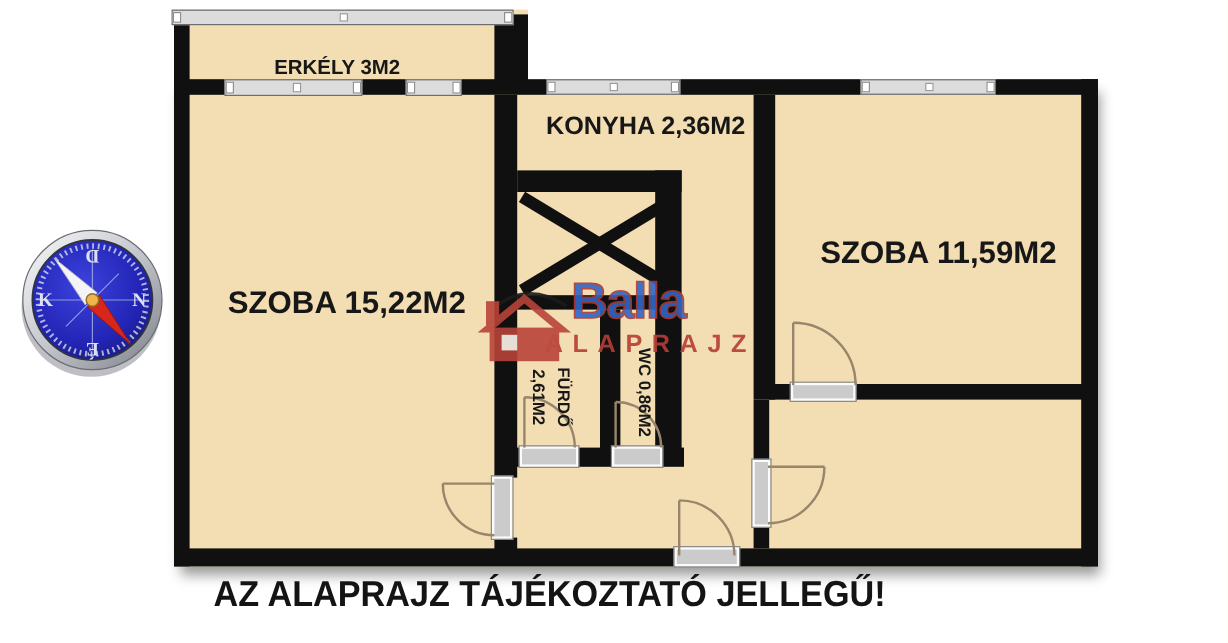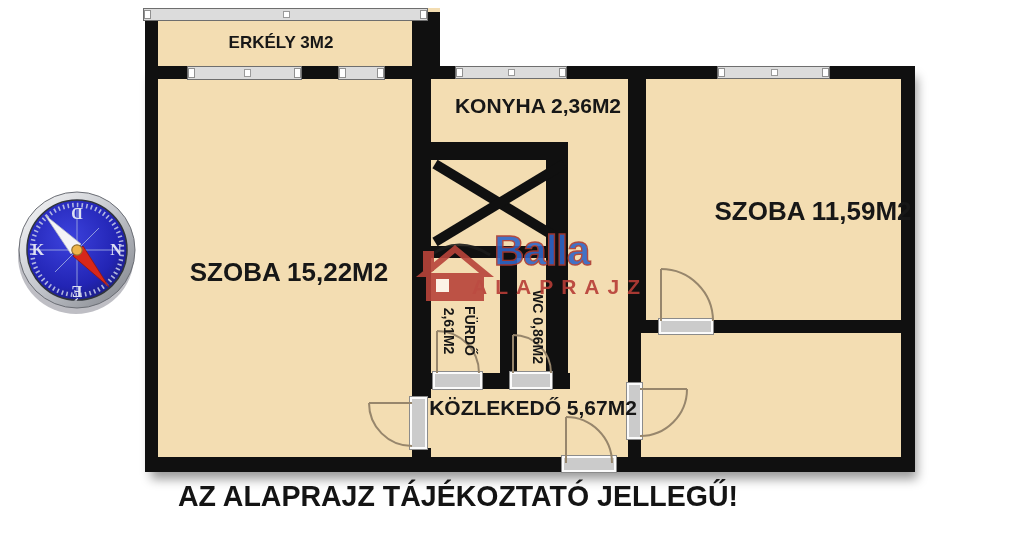--- a/index.html
+++ b/index.html
@@ -24,21 +24,21 @@
   .lbl-erkely{font-size:17px;}
   .lbl-konyha{font-size:21px;}
   .lbl-szoba{font-size:26px;}
   .lbl-kozlekedo{font-size:21px;}
   .lbl-etkezo{font-size:24px;line-height:37px;}
   .lbl-small{font-size:14px;line-height:21px;}
   .footer-note{position:absolute;left:458px;top:496px;transform:translate(-50%,-50%) scaleX(.95);
                font-size:30px;font-weight:800;color:#141414;white-space:nowrap;}
   svg{position:absolute;overflow:visible;}
   
-  .logo{position:absolute;left:416px;top:239px;width:250px;height:64px;opacity:.9;pointer-events:none;text-align:center;}
+  .logo{position:absolute;left:398px;top:239px;width:250px;height:64px;opacity:.9;pointer-events:none;text-align:center;}
   .logo .brand{position:absolute;left:78px;top:-12px;font-size:42px;font-weight:bold;
                color:var(--brand,#2e66c9);-webkit-text-stroke:1.4px #ab3b33;letter-spacing:-1px;}
   .logo .subbrand{position:absolute;left:56px;top:36px;font-size:21px;font-weight:bold;
                   color:var(--accent,#b73d36);letter-spacing:8px;}
 </style>
 </head>
 <body>
 
 <div id="stage">
 
@@ -114,30 +114,29 @@
         <path d="M661,269 A52,52 0 0 1 713,321"></path>
           <line x1="661" y1="321" x2="661" y2="269"></line>
       </g>
       <g>
         <path d="M566,417 A46,46 0 0 1 612,463"></path>
           <line x1="566" y1="463" x2="566" y2="417"></line>
       </g>
     </g>
   </svg>
 
-  <div class="label lbl-erkely" style="left:281px;top:43px;text-align:center;">ERKÉLY 3M2</div>
+  <div class="label lbl-erkely" style="left:281px;top:57px;text-align:center;">ERKÉLY 3M2</div>
   <div class="label lbl-konyha" style="left:538px;top:106px;">KONYHA 2,36M2</div>
-  <div class="label lbl-szoba" style="left:289px;top:272px;text-align:right;">SZOBA 15,22M2</div>
-  <div class="label lbl-szoba" style="left:782px;top:211px;margin-left:31px;">SZOBA 11,59M2</div>
+  <div class="label lbl-szoba" style="left:289px;top:252px;text-align:right;">SZOBA 15,22M2</div>
+  <div class="label lbl-szoba" style="left:782px;top:211px;">SZOBA 11,59M2</div>
   <div class="label lbl-small rot" style="left:459px;top:331px;">
     <div>FÜRDŐ</div>
     <div>2,61M2</div>
   </div>
   <div class="label lbl-small rot" style="left:537px;top:327px;">WC 0,86M2</div>
-  <div class="label lbl-kozlekedo" style="left:533px;top:408px;">KÖZLEKEDŐ 5,67M2</div>
 
   <svg width="126" height="130" viewBox="0 0 126 130" style="left:15px;top:188px;">
     <defs>
       <linearGradient id="silver" x1="0" y1="0" x2="1" y2="1">
         <stop offset="0" stop-color="#fbfbfb"></stop>
         <stop offset="0.5" stop-color="#c3c6cc"></stop>
         <stop offset="1" stop-color="#7c7f86"></stop>
       </linearGradient>
       <radialGradient id="blueface" cx="0.42" cy="0.38" r="0.75">
         <stop offset="0" stop-color="#3c42dd"></stop>

